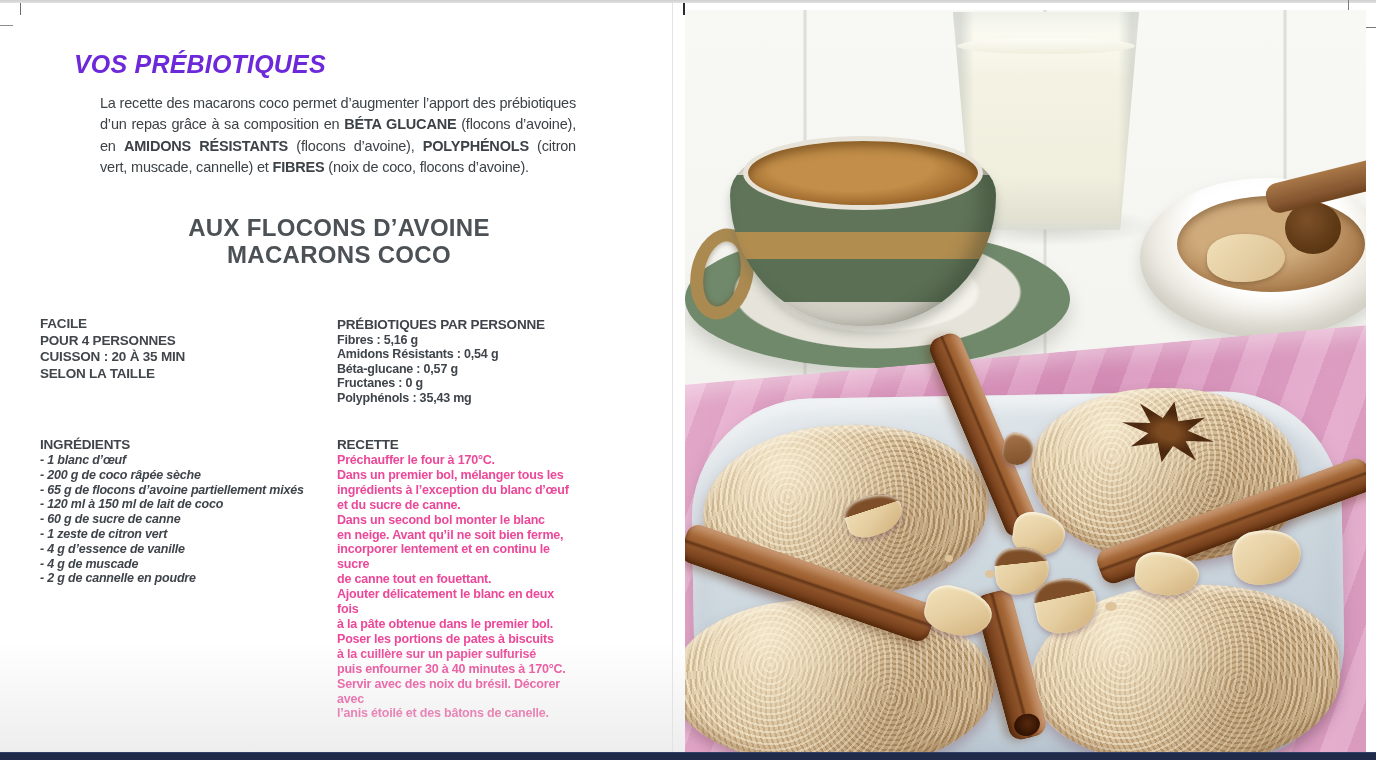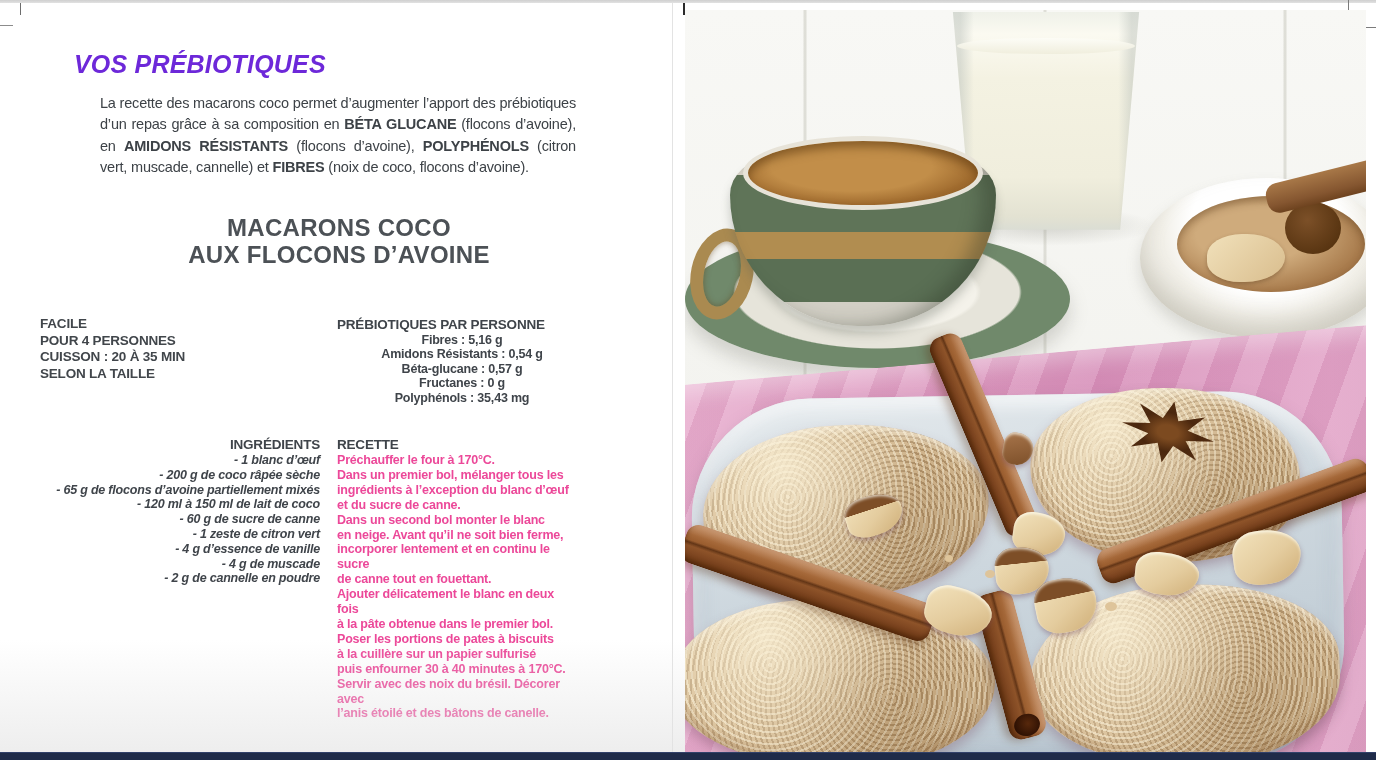--- a/index.html
+++ b/index.html
@@ -45,22 +45,22 @@
   #meta-block{
     left:40px;top:316px;width:280px;
     color:#41464b;font-size:13.5px;font-weight:bold;line-height:16.6px;
     letter-spacing:-.2px;
   }
   .col-heading{
     color:#3f444a;font-size:13.5px;font-weight:bold;letter-spacing:-.2px;
     margin-bottom:1px;
   }
   #prebiotics-block{left:337px;top:317px;width:250px;}
-  #prebiotics-block .lines{color:#3f444a;font-size:12.5px;font-weight:bold;line-height:14.4px;letter-spacing:-.2px;text-align:center;}
-  #ingredients-block{left:40px;top:437px;width:280px;text-align:right;}
+  #prebiotics-block .lines{color:#3f444a;font-size:12.5px;font-weight:bold;line-height:14.4px;letter-spacing:-.2px;}
+  #ingredients-block{left:40px;top:437px;width:280px;}
   #ingredients-block .lines{color:#3f444a;font-size:12.5px;font-weight:bold;font-style:italic;line-height:14.8px;letter-spacing:-.2px;}
   #recipe-block{left:337px;top:437px;width:240px;}
   #recipe-block .lines{color:#ec4899;font-size:12.5px;font-weight:bold;line-height:14.9px;letter-spacing:-.2px;}
 
   
   #photo{
     left:685px;top:10px;width:681px;height:742px;overflow:hidden;
     background:
       repeating-linear-gradient(90deg,rgba(225,225,219,0) 0 118px,rgba(216,216,208,.8) 119px 121px,rgba(225,225,219,0) 122px 240px),
       linear-gradient(180deg,#f8f8f5 0%,#f3f3ef 55%,#ededea 100%);
@@ -177,22 +177,22 @@
 <div class="crop" id="crop-left-h"></div>
 <div class="crop" id="crop-center-v"></div>
 <div class="crop" id="crop-right-v"></div>
 <div class="crop" id="crop-right-h"></div>
 
 <div class="abs" id="section-title">VOS PRÉBIOTIQUES</div>
 
 <div class="abs" id="intro"><span>La recette des macarons coco permet d’augmenter l’apport des prébiotiques d’un repas grâce à sa composition en </span><b>BÉTA GLUCANE</b><span> (flocons d’avoine), en </span><b>AMIDONS RÉSISTANTS</b><span> (flocons d’avoine), </span><b>POLYPHÉNOLS</b><span> (citron vert, muscade, cannelle) et </span><b>FIBRES</b><span> (noix de coco, flocons d’avoine).</span></div>
 
 <div class="abs" id="recipe-title">
+  <div>AUX FLOCONS D’AVOINE</div>
   <div>MACARONS COCO</div>
-  <div>AUX FLOCONS D’AVOINE</div>
 </div>
 
 <div class="abs" id="meta-block">
     <div>FACILE</div>
     <div>POUR 4 PERSONNES</div>
     <div>CUISSON : 20 À 35 MIN</div>
     <div>SELON LA TAILLE</div>
   </div>
 
 <div class="abs" id="prebiotics-block">

